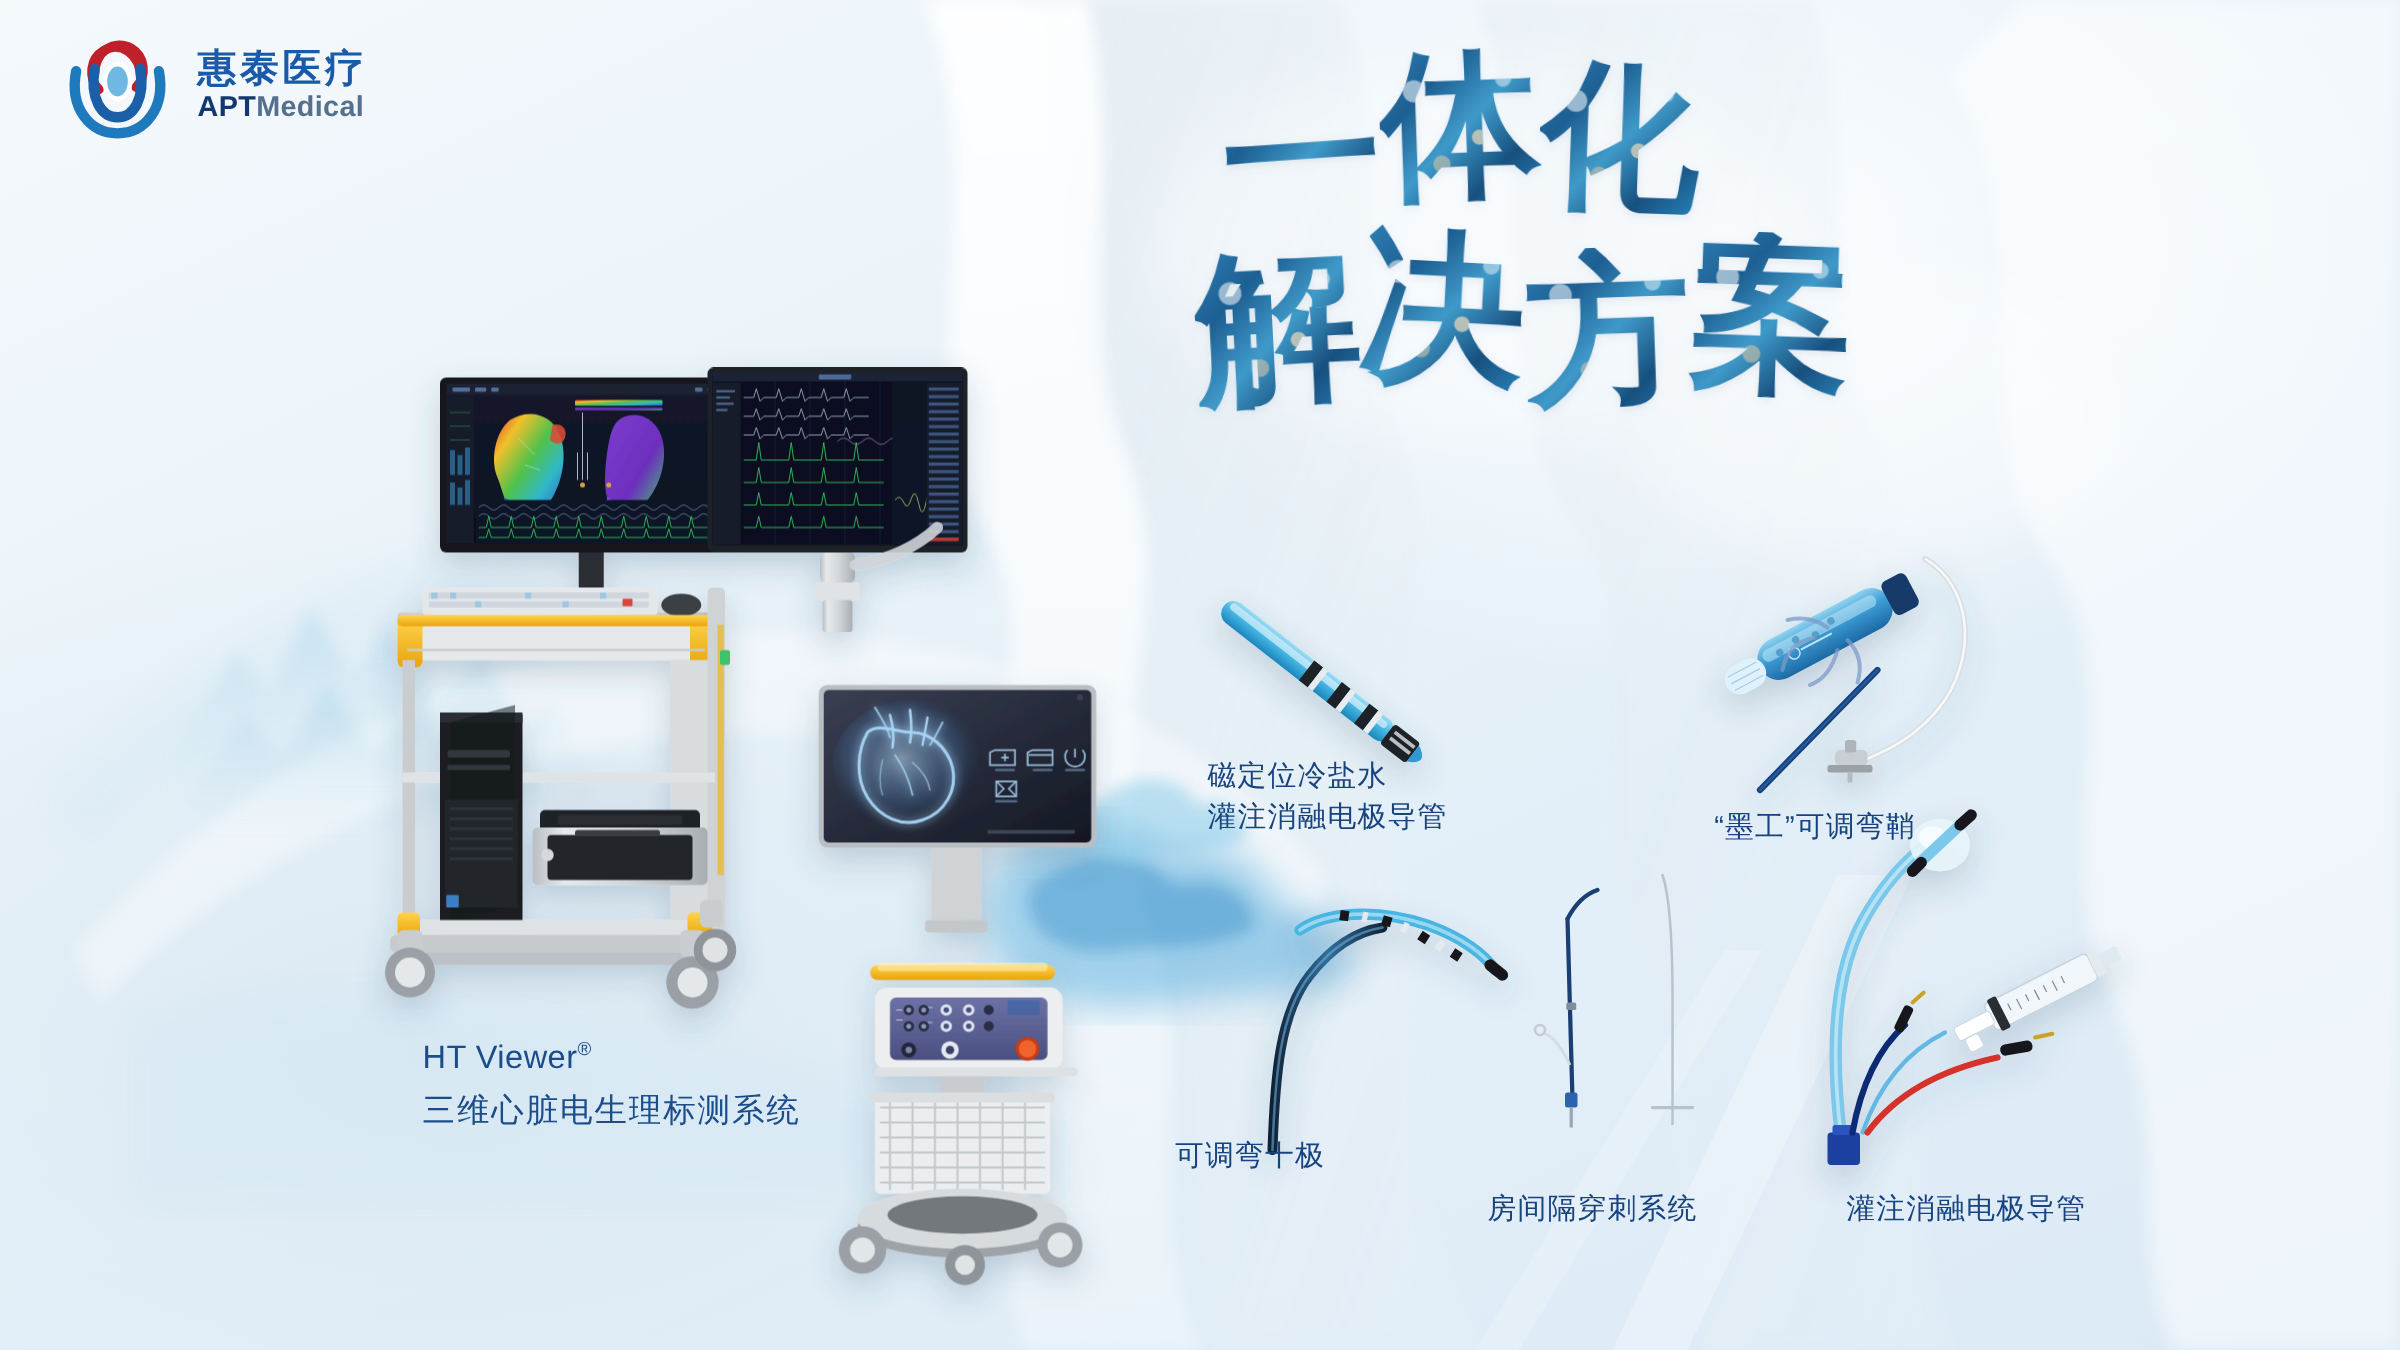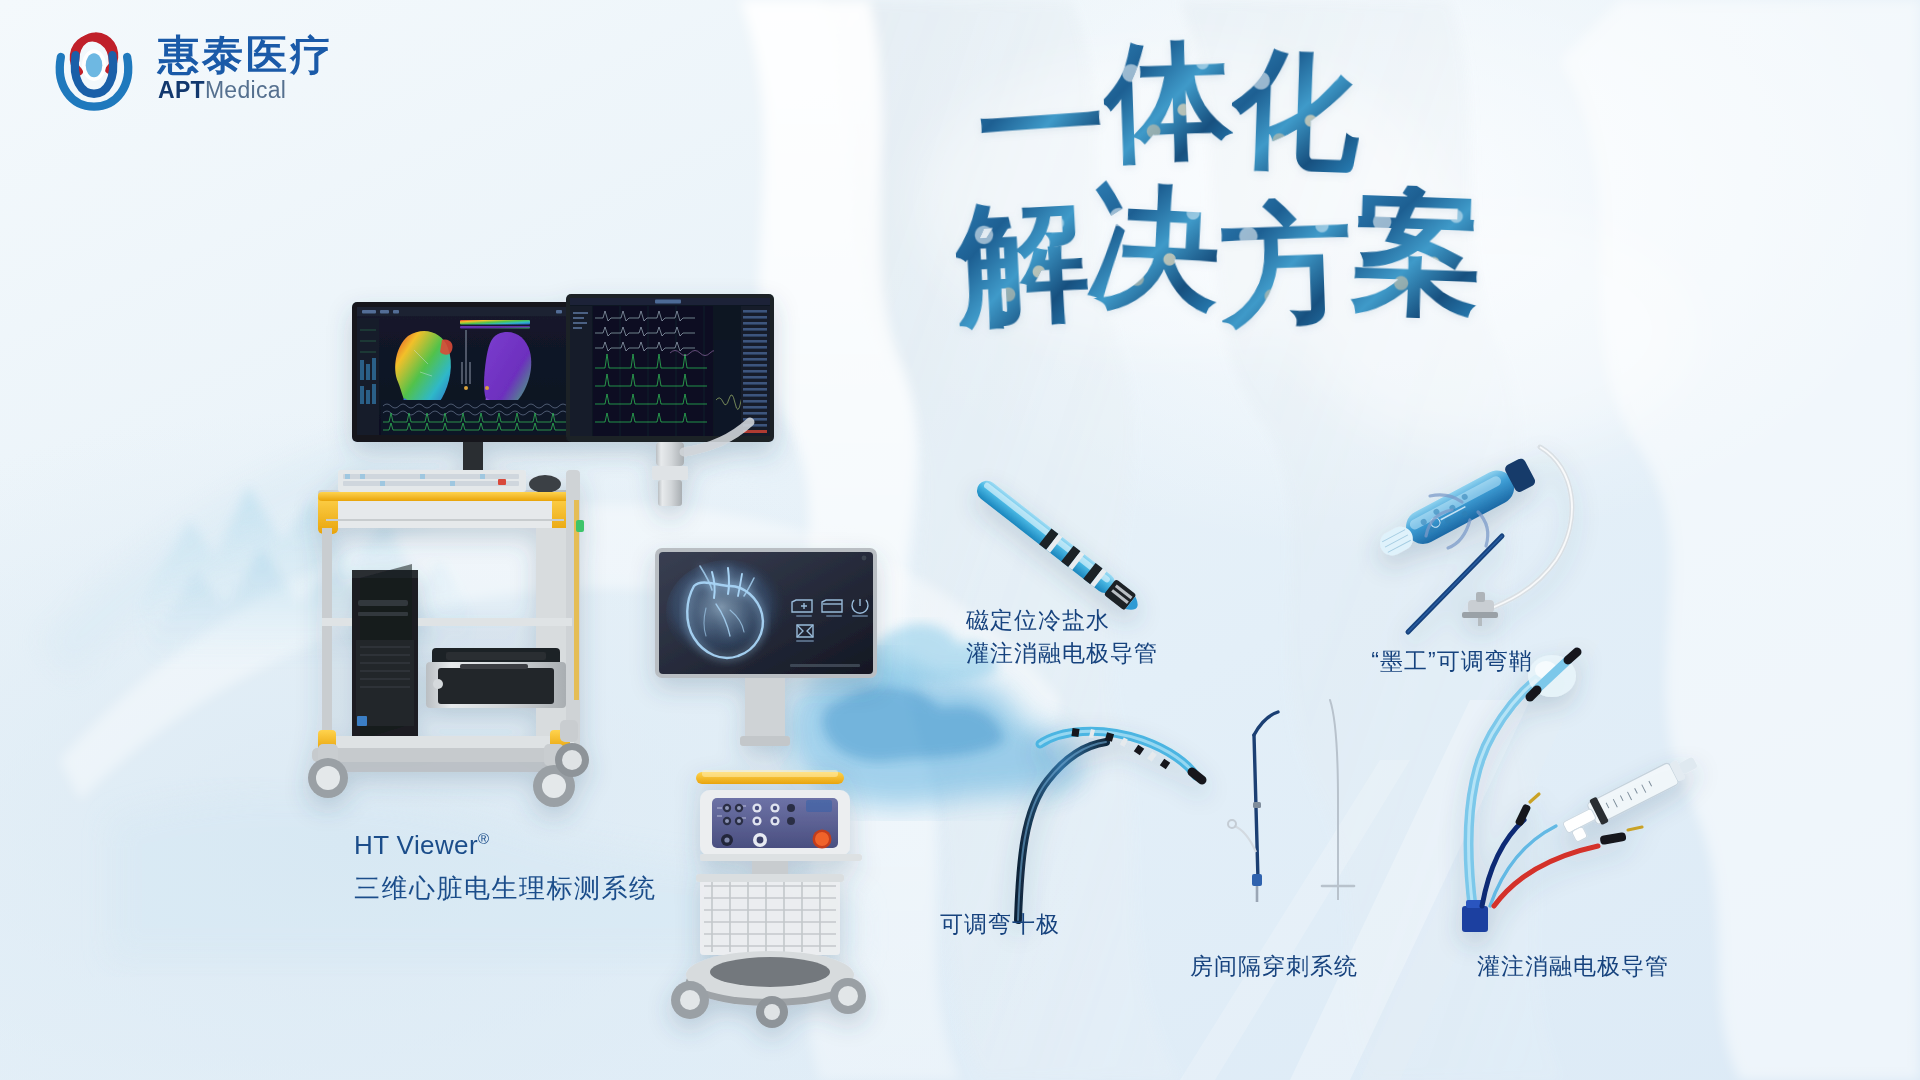--- a/index.html
+++ b/index.html
@@ -16,24 +16,24 @@
       linear-gradient(155deg,#f4f9fc 0%,#eaf3f9 34%,#e3eff8 62%,#dceaf6 100%);
   }
 
   
   .bgsvg{position:absolute;inset:0;width:1920px;height:1080px;pointer-events:none;}
 
   
   .logo{position:absolute;left:48px;top:22px;display:flex;align-items:center;gap:18px;}
   .logo-mark{width:92px;height:92px;position:relative;flex:0 0 auto;}
   .logo-text{display:flex;flex-direction:column;gap:2px;}
-  .logo-cn{font-size:41px;font-weight:700;color:#1a5aa8;letter-spacing:3px;line-height:1.05;font-family:Liberation Serif, serif;}
+  .logo-cn{font-size:31px;font-weight:700;color:#1a5aa8;letter-spacing:3px;line-height:1.05;font-family:Liberation Serif, serif;}
   .logo-en{font-size:23px;line-height:1;letter-spacing:.3px;}
   .logo-en .apt{font-weight:700;color:#12386e;}
-  .logo-en .med{font-weight:400;color:#55708f;}
+  .logo-en .med{font-weight:700;color:#55708f;}
 
   
   .headline{position:absolute;left:960px;top:40px;width:690px;height:320px;}
   .hl-line{position:absolute;white-space:nowrap;}
   .hl-ch{
     display:inline-block;
     font-family:"DejaVu Serif","Liberation Serif",serif;
     font-weight:700;
     background-image:
       radial-gradient(circle at 22% 28%, rgba(255,255,255,.55) 0 6%, rgba(255,255,255,0) 7%),
@@ -54,21 +54,21 @@
   .hl2 .c1{transform:rotate(-3deg) translateY(8px);}
   .hl2 .c2{transform:rotate(3deg) translateY(-6px);}
   .hl2 .c3{transform:rotate(-2deg) translateY(10px);}
   .hl2 .c4{transform:rotate(2deg) translateY(-2px);}
 
   
   .cap{position:absolute;color:#17437e;line-height:1.45;
        font-size:23px;letter-spacing:1px;}
   .cap .ln{display:block;white-space:nowrap;}
 
-  .cap-viewer{left:338px;top:827px;text-align:left;color:#1b4d8a;margin-left:16px;}
+  .cap-viewer{left:338px;top:827px;text-align:left;color:#1b4d8a;}
   .cap-viewer .brand{font-size:26px;letter-spacing:.4px;display:block;margin-bottom:5px;}
   .cap-viewer .brand sup{font-size:15px;vertical-align:super;}
   .cap-viewer .ln{font-size:26px;letter-spacing:1.5px;}
 
   .cap-irr{left:1062px;top:604px;transform:translateX(-50%);}
   .cap-sheath{left:1420px;top:645px;transform:translateX(-50%);margin-left:32px;}
   .cap-deca{left:1000px;top:908px;transform:translateX(-50%);}
   .cap-septal{left:1274px;top:950px;transform:translateX(-50%);}
   .cap-pace{left:1573px;top:950px;transform:translateX(-50%);}
 

